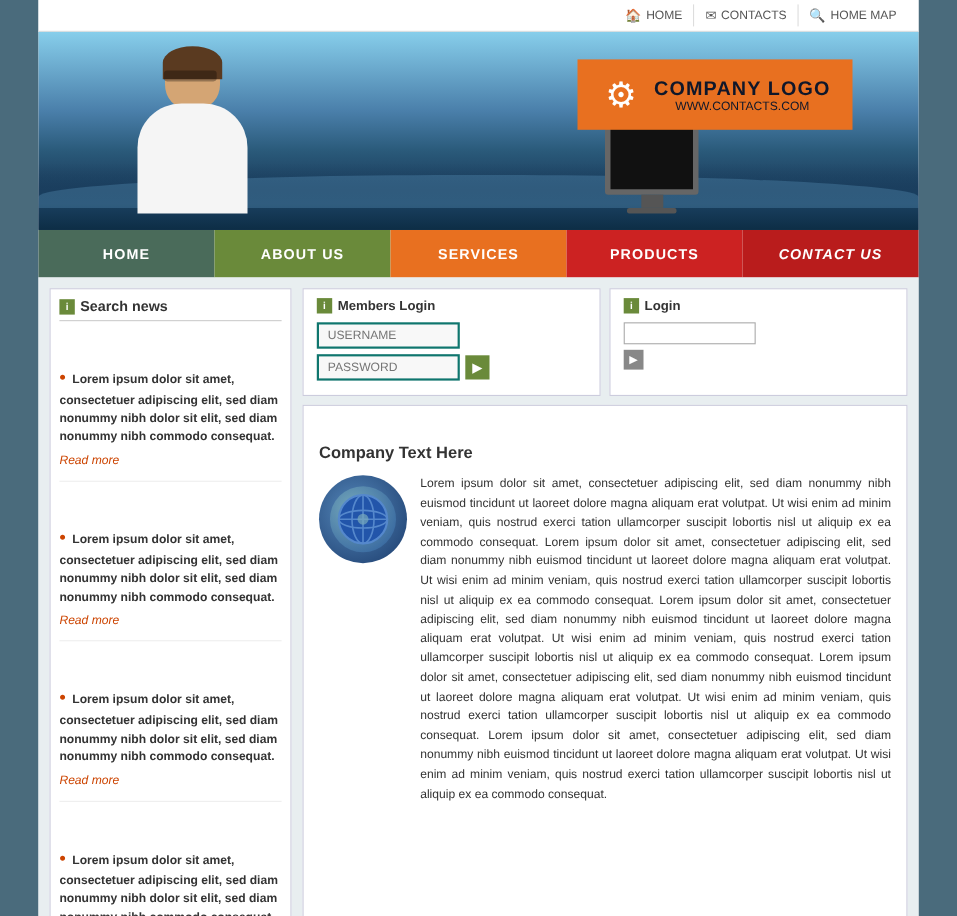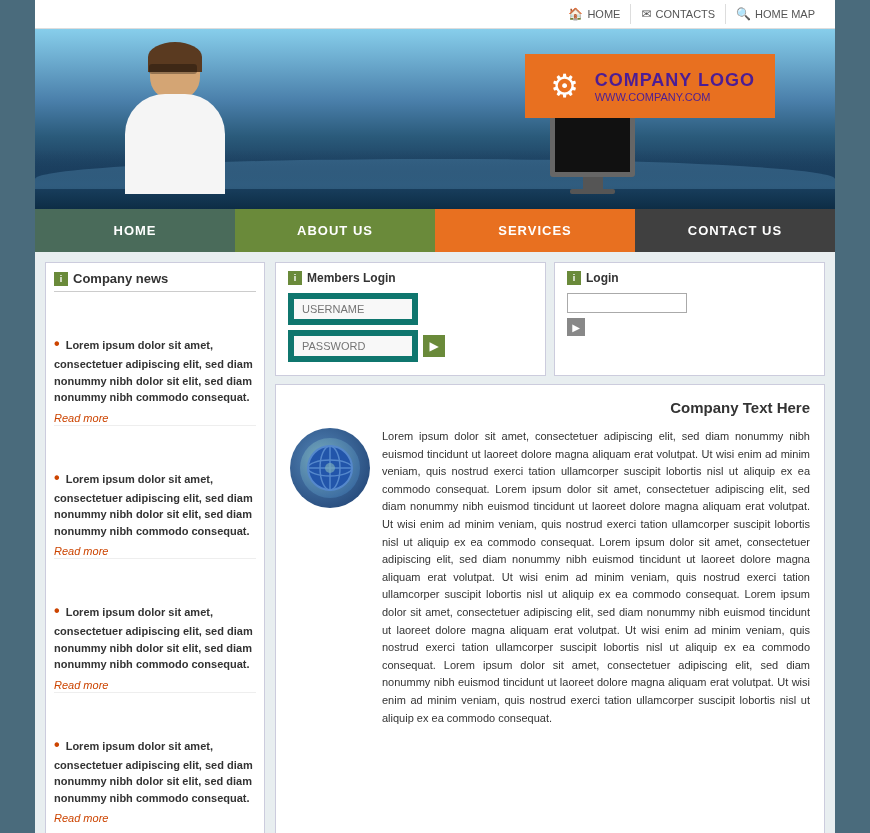--- a/index.html
+++ b/index.html
@@ -71,21 +71,21 @@
     }
     .logo-gear {
       width: 40px;
       height: 40px;
       color: white;
       font-size: 32px;
       display: flex;
       align-items: center;
       justify-content: center;
     }
-    .logo-text-wrap { color: #4c1d95; }
+    .logo-text-wrap { color: #0f172a; text-align: center; }
     .logo-title { font-size: 18px; font-weight: bold; letter-spacing: 1px; }
     .logo-url { font-size: 11px; }
 
     
     .nav-bar {
       display: flex;
       width: 100%;
     }
     .nav-item {
       flex: 1;
@@ -95,21 +95,21 @@
       font-weight: bold;
       color: #fff;
       cursor: pointer;
       letter-spacing: 1px;
       text-transform: uppercase;
     }
     .nav-home { background: #4a6b5a; }
     .nav-about { background: #6a8a3a; }
     .nav-services { background: #e87020; }
     .nav-products { background: #cc2222; }
-    .nav-contact { background: #404040; }
+    .nav-contact { background: #b91c1c; font-style: italic; }
 
     
     .main-content {
       display: flex;
       background: #e8eef0;
       padding: 10px;
       gap: 10px;
       min-height: 460px;
     }
 
@@ -138,20 +138,21 @@
       background: #6a8a3a;
       color: white;
       display: flex;
       align-items: center;
       justify-content: center;
       font-size: 9px;
       font-weight: bold;
     }
     .news-item {
       margin-bottom: 12px;
+      padding-bottom: 12px;
       border-bottom: 1px solid #eee;
       margin-top: 40px;
     }
     .news-item:last-child { border-bottom: none; }
     .news-bullet { color: #cc4400; font-size: 16px; margin-right: 3px; }
     .news-text {
       font-size: 11px;
       color: #333;
       font-weight: bold;
       line-height: 1.5;
@@ -206,21 +207,21 @@
       font-weight: bold;
     }
     .login-field {
       display: flex;
       align-items: center;
       gap: 5px;
       margin-bottom: 5px;
     }
     .login-input {
       padding: 4px 8px;
-      border: 6px solid #0f766e;
+      border: 2px solid #0f766e;
       font-size: 11px;
       color: #888;
       width: 130px;
       background: #f8f8f8;
     }
     .login-btn {
       width: 22px;
       height: 22px;
       background: #6a8a3a;
       color: white;
@@ -276,21 +277,22 @@
       background: #fff;
       border: 1px solid #ccd;
       padding: 14px;
       flex: 1;
     }
     .article-title {
       font-size: 15px;
       font-weight: bold;
       color: #333;
       margin-bottom: 12px;
-      text-align: right;
+      text-align: left;
+      margin-top: 20px;
     }
     .article-content {
       display: flex;
       gap: 12px;
     }
     .article-image {
       width: 80px;
       height: 80px;
       flex-shrink: 0;
       border-radius: 50%;
@@ -378,38 +380,39 @@
     <div style="position:absolute;right:200px;bottom:15px;">
       <div style="width:85px;height:65px;background:#111;border:5px solid #666;border-radius:3px;"></div>
       <div style="width:20px;height:12px;background:#555;margin:0 auto;"></div>
       <div style="width:45px;height:5px;background:#555;margin:0 auto;border-radius:2px;"></div>
     </div>
 
     <div class="logo-box">
       <div class="logo-gear">⚙</div>
       <div class="logo-text-wrap">
         <div class="logo-title">COMPANY LOGO</div>
-        <div class="logo-url">WWW.COMPANY.COM</div>
+        <div class="logo-url">WWW.CONTACTS.COM</div>
       </div>
     </div>
   </div>
 
   <div class="nav-bar">
     <div class="nav-item nav-home">HOME</div>
     <div class="nav-item nav-about">ABOUT US</div>
     <div class="nav-item nav-services">SERVICES</div>
+    <div class="nav-item nav-products">PRODUCTS</div>
     <div class="nav-item nav-contact">CONTACT US</div>
   </div>
 
   <div class="main-content">
 
     <div class="sidebar">
       <div class="sidebar-header">
         <div class="sidebar-icon">i</div>
-        <span>Company news</span>
+        <span>Search news</span>
       </div>
 
       <div class="news-item">
         <div class="news-text">
           <span class="news-bullet">•</span>
           <span>Lorem ipsum dolor sit amet, consectetuer adipiscing elit, sed diam nonummy nibh dolor sit elit, sed diam nonummy nibh commodo consequat.</span>
         </div>
         <a class="read-more">Read more</a>
       </div>
 

